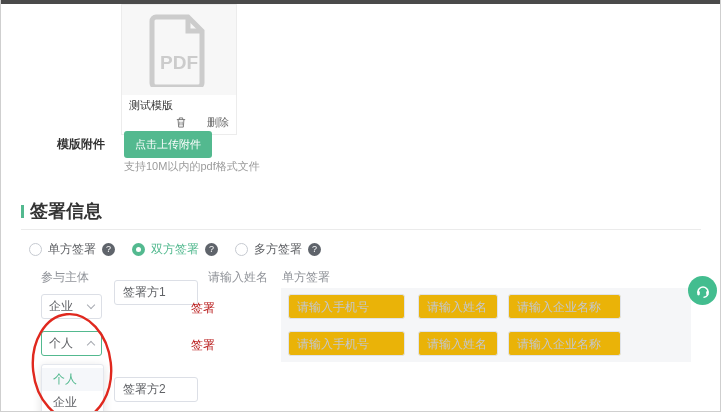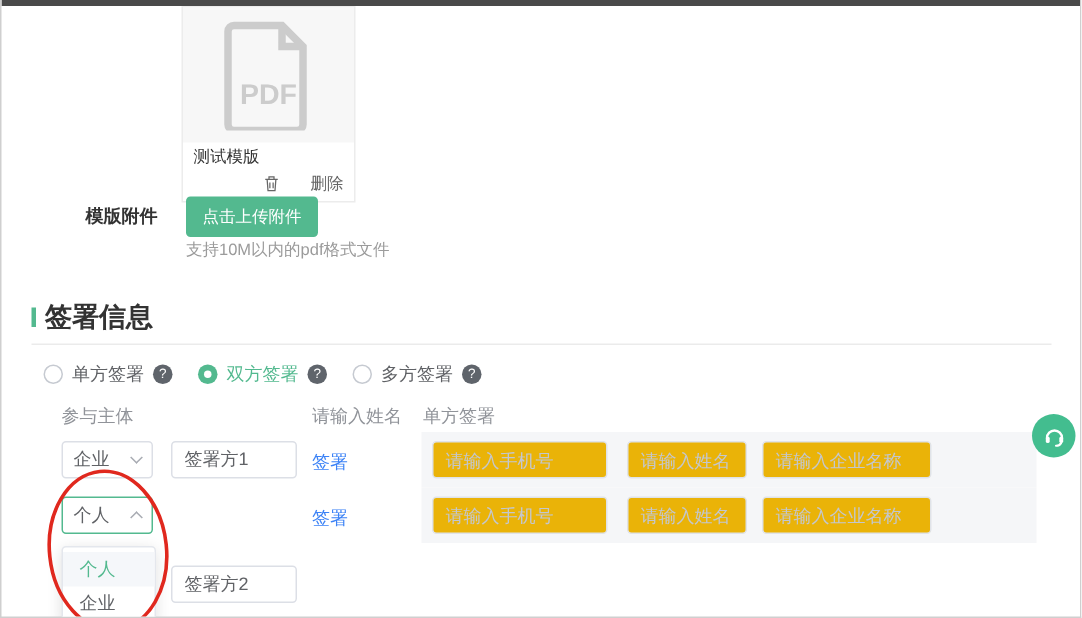--- a/index.html
+++ b/index.html
@@ -35,21 +35,21 @@
 
   
   .th{position:absolute;top:269px;font-size:12px;color:#909399;}
 
   
   .sel-box{position:absolute;width:61px;height:25px;border:1px solid #dcdfe6;border-radius:3px;background:#fff;display:flex;align-items:center;justify-content:space-between;padding:0 7px;font-size:12px;color:#606266;cursor:pointer;}
   .sel-box.open{border-color:#53b98f;}
   .chev{width:6px;height:6px;border-right:1px solid #a8abb2;border-bottom:1px solid #a8abb2;transform:rotate(45deg);margin-top:-3px;}
   .chev.up{transform:rotate(225deg);margin-top:3px;}
   .name-input{position:absolute;left:113px;width:84px;height:25px;border:1px solid #dcdfe6;border-radius:3px;padding:0 8px;font-size:12px;color:#606266;outline:none;}
-  .mode-txt{position:absolute;left:207px;font-size:12px;color:#3b82f6;}
+  .mode-txt{position:absolute;left:190px;font-size:12px;color:#b91c1c;}
   .info-panel{position:absolute;left:280px;width:410px;height:37px;background:#f5f6f8;}
   .ph-input{position:absolute;top:6px;height:25px;border:1px solid #e0e3e8;border-radius:3px;background:#eab308;padding:0 8px;font-size:12px;color:#606266;outline:none;}
   .ph-input::placeholder{color:#c3c7cf;}
 
   
   .dd-menu{position:absolute;left:40px;top:364px;width:63px;background:#fff;border:1px solid #e4e7ed;border-radius:3px;box-shadow:0 2px 10px rgba(0,0,0,.12);padding:3px 0;}
   .dd-opt{height:23px;line-height:23px;padding-left:11px;font-size:12px;color:#606266;cursor:pointer;}
   .dd-opt.sel{color:#53b98f;background:#f5f7fa;}
 
   
@@ -115,21 +115,21 @@
 
   <div class="th" style="left:40px;">参与主体</div>
   <div class="th" style="left:207px;">请输入姓名</div>
   <div class="th" style="left:281px;">单方签署</div>
 
   <div>
     <div class="sel-box" style="left:40px;top:294px;">
       <span>企业</span>
       <span class="chev"></span>
     </div>
-    <input class="name-input" style="top: 294px;" value="签署方1">
+    <input class="name-input" style="top: 280px;" value="签署方1">
     <div class="mode-txt" style="top:300px;">签署</div>
     <div class="info-panel" style="top:288px;">
       <input class="ph-input" style="left: 7px; width: 117px;" placeholder="请输入手机号">
       <input class="ph-input" style="left: 137px; width: 80px;" placeholder="请输入姓名">
       <input class="ph-input" style="left: 227px; width: 113px;" placeholder="请输入企业名称">
     </div>
   </div>
 
   <div>
     <div class="sel-box open" style="left:40px;top:331px;">

